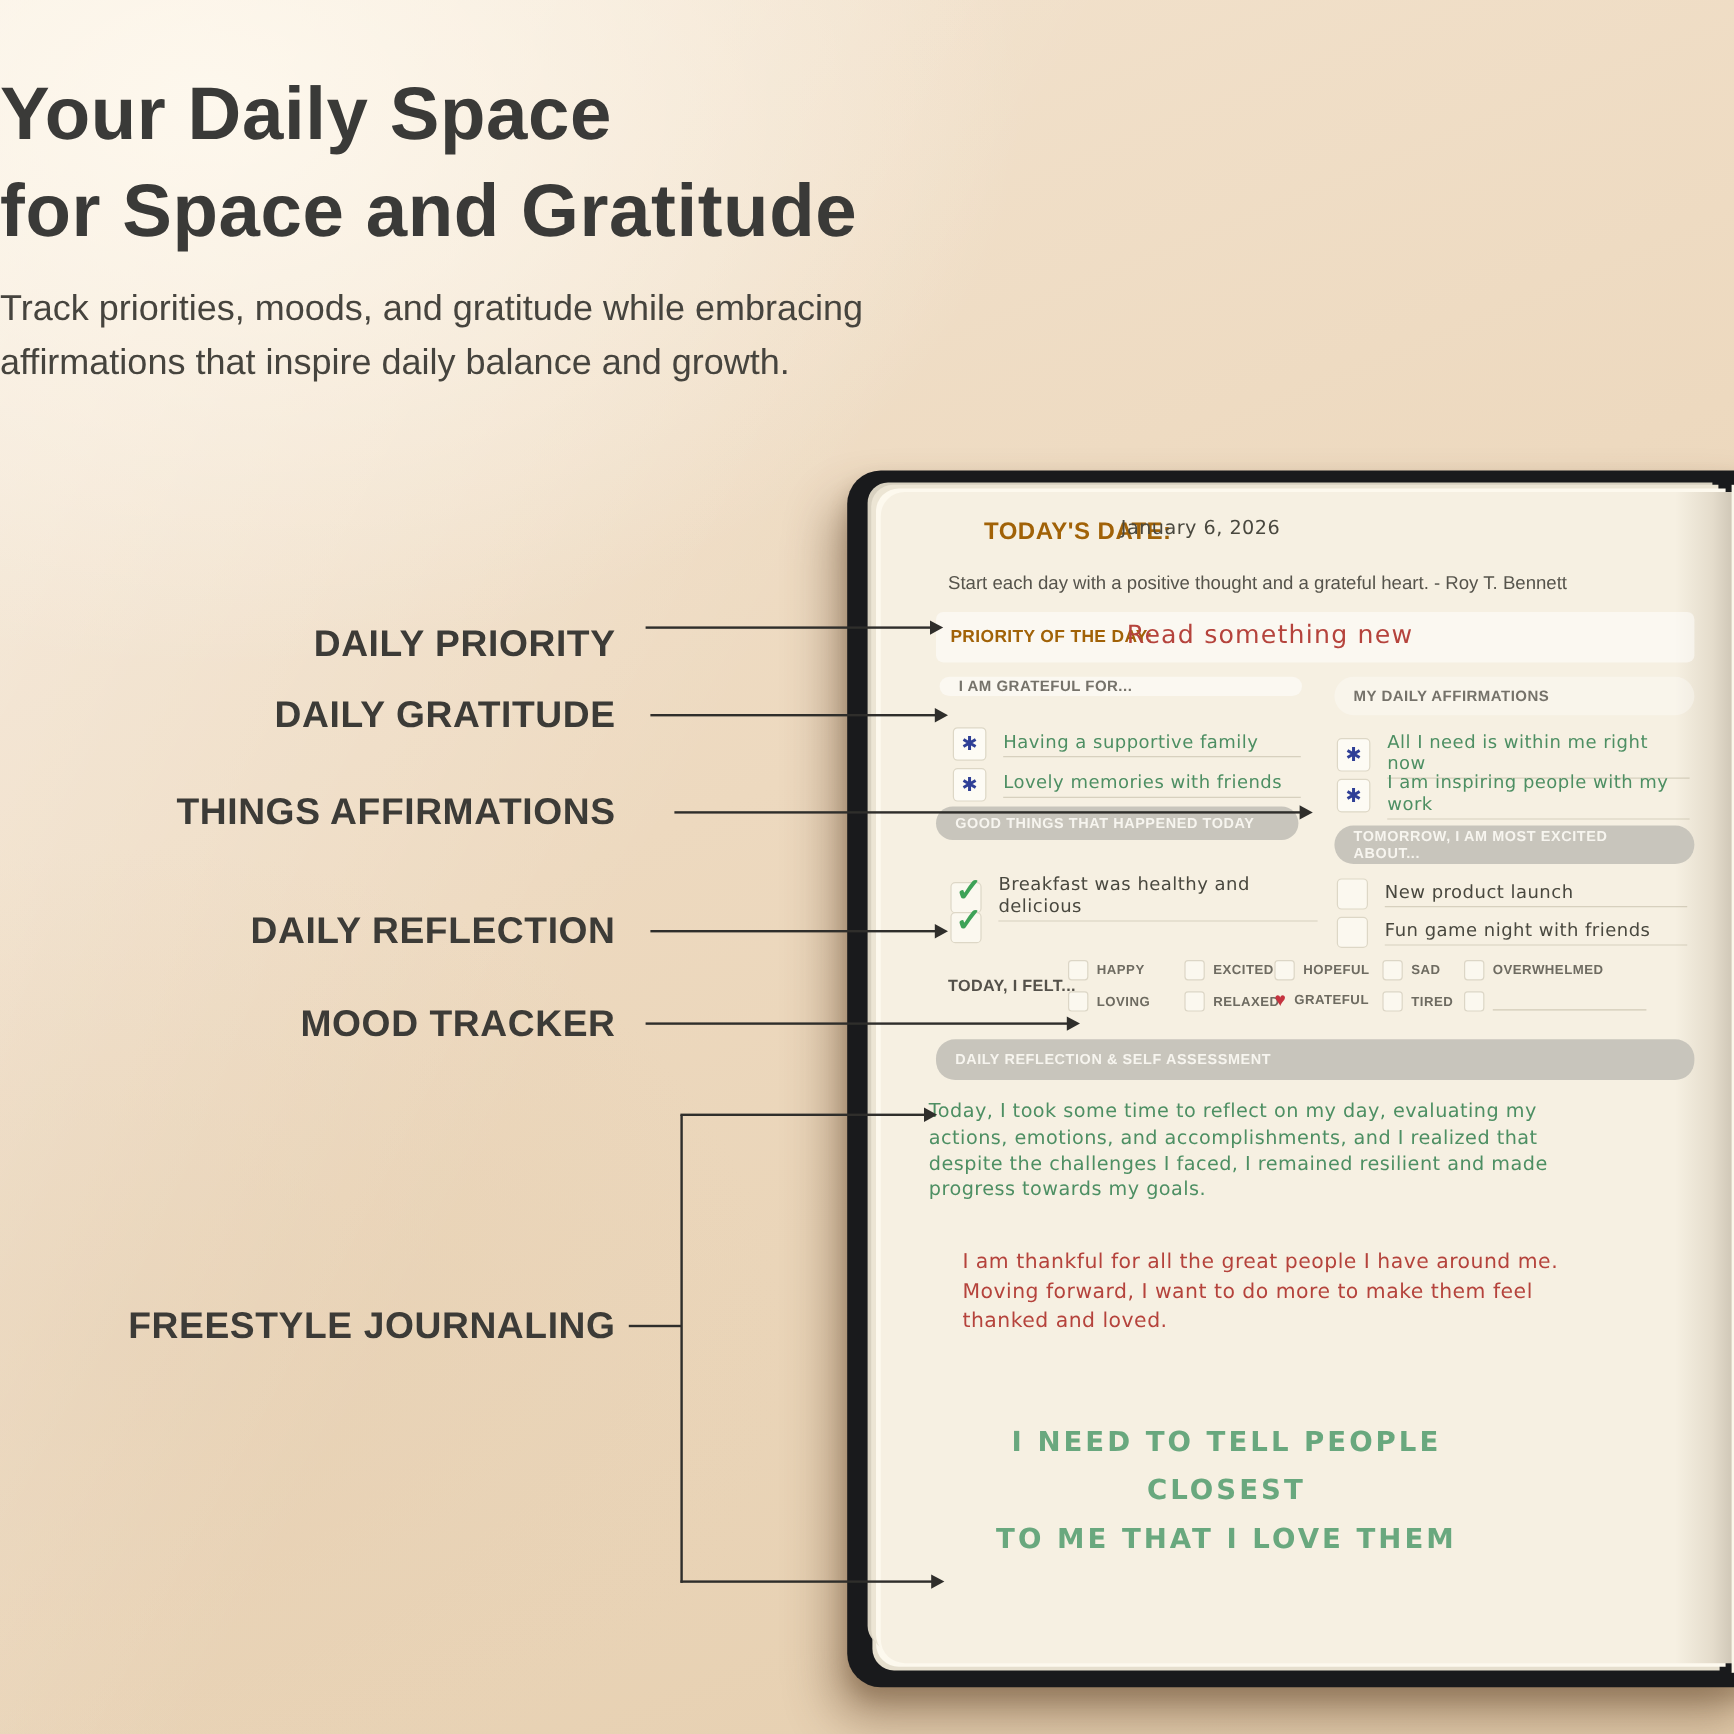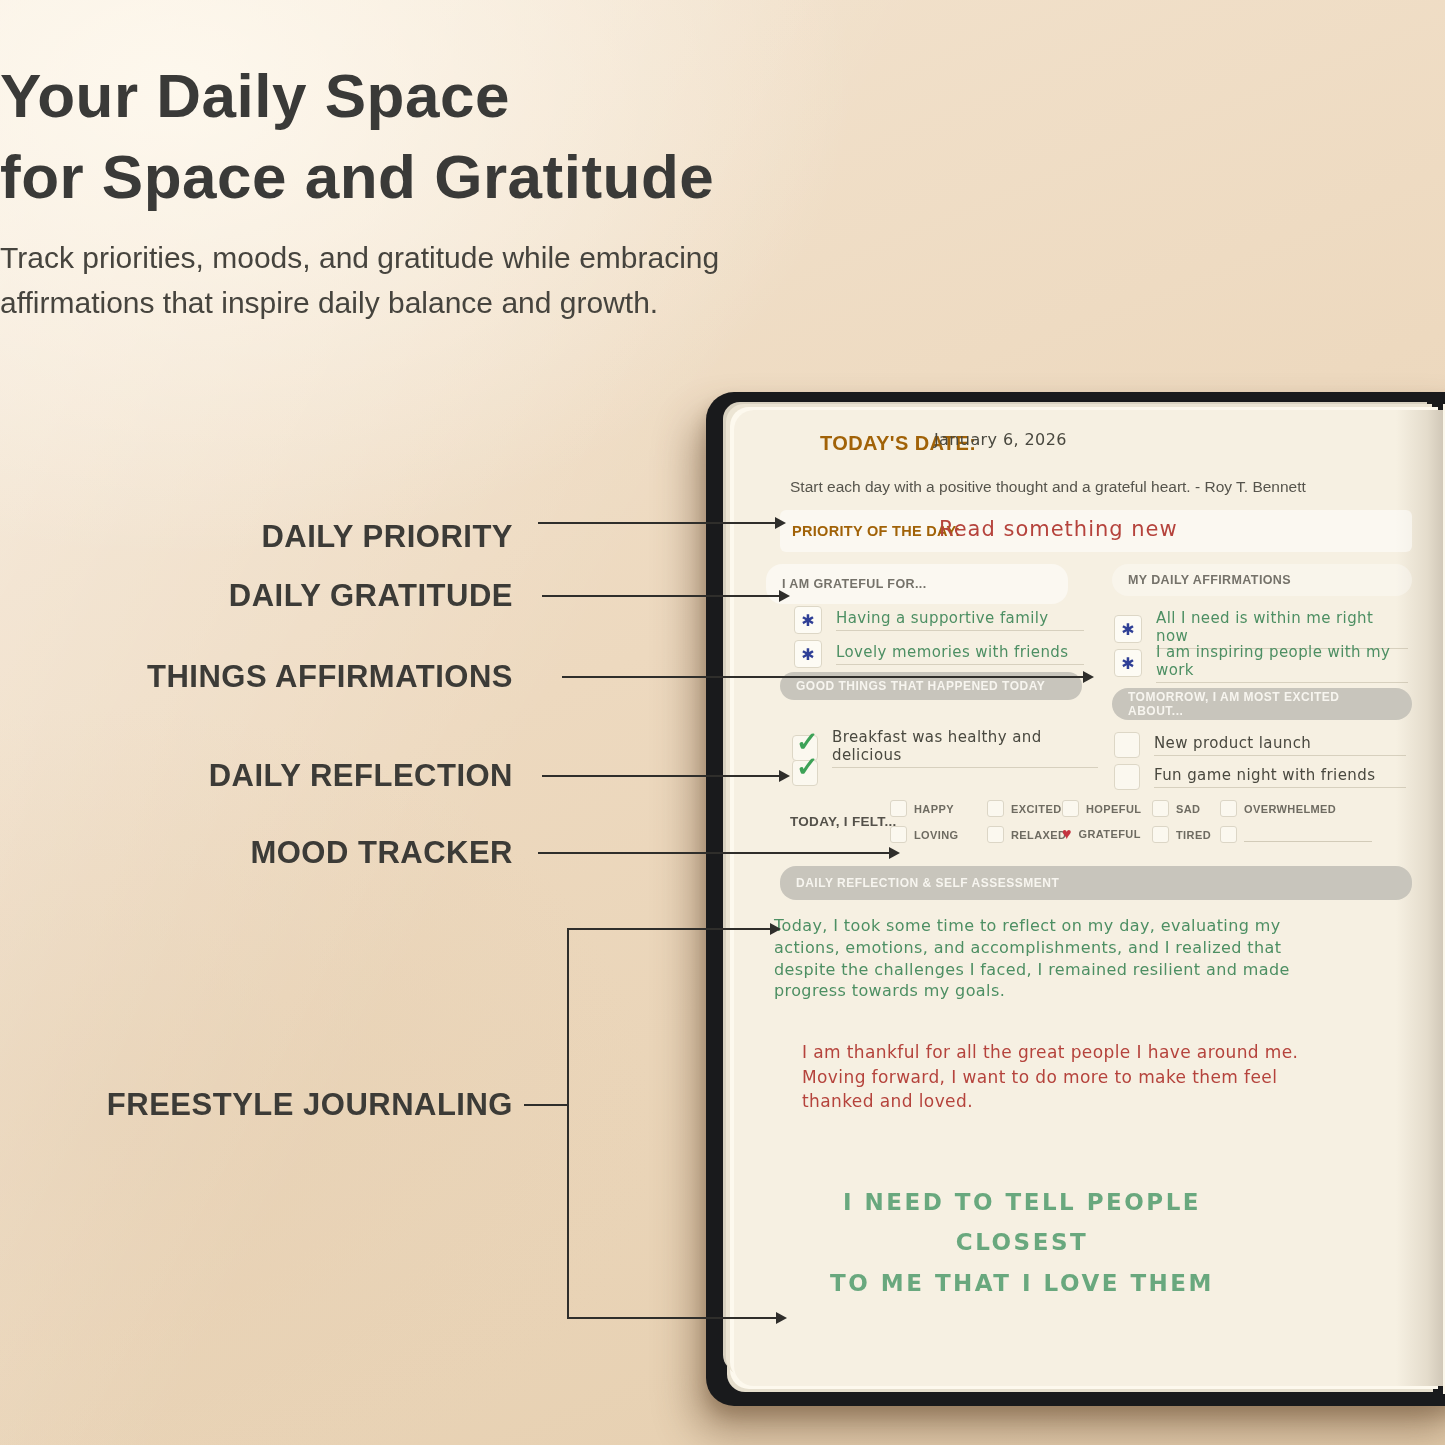--- a/index.html
+++ b/index.html
@@ -102,21 +102,21 @@
 
       <div class="pc print-label" style="left:56px;top:22px;font-size:20px">TODAY'S DATE:</div>
       <div class="pc hw hw-dark" style="left:200px;top:20px;font-size:16px">January 6, 2026</div>
 
       <div class="pc quote" style="left:56px;top:68px">Start each day with a positive thought and a grateful heart. - Roy T. Bennett</div>
 
       <div class="pc band" style="left:46px;top:100px;width:632px;height:42px"></div>
       <div class="pc" style="left:58px;top:113px;font-size:14.5px;color:#a16207;font-weight:bold;letter-spacing:.3px">PRIORITY OF THE DAY:</div>
       <div class="pc hw hw-red" style="left:205px;top:107px;font-size:21px;letter-spacing:1px">Read something new</div>
 
-      <div class="pc pill-light" style="left:32px;top:154px;width:270px;height:40px">
+      <div class="pc pill-light" style="left:49px;top:154px;width:270px;height:16px">
         <span>I AM GRATEFUL FOR...</span>
       </div>
       <div class="pc pill-light" style="left:378px;top:154px;width:268px;height:32px;background:rgba(255,255,255,.32)">
         <span>MY DAILY AFFIRMATIONS</span>
       </div>
 
       <div class="pc entry" style="left:60px;top:196px">
         <span class="astbox">
             <span>✱</span>
           </span>

